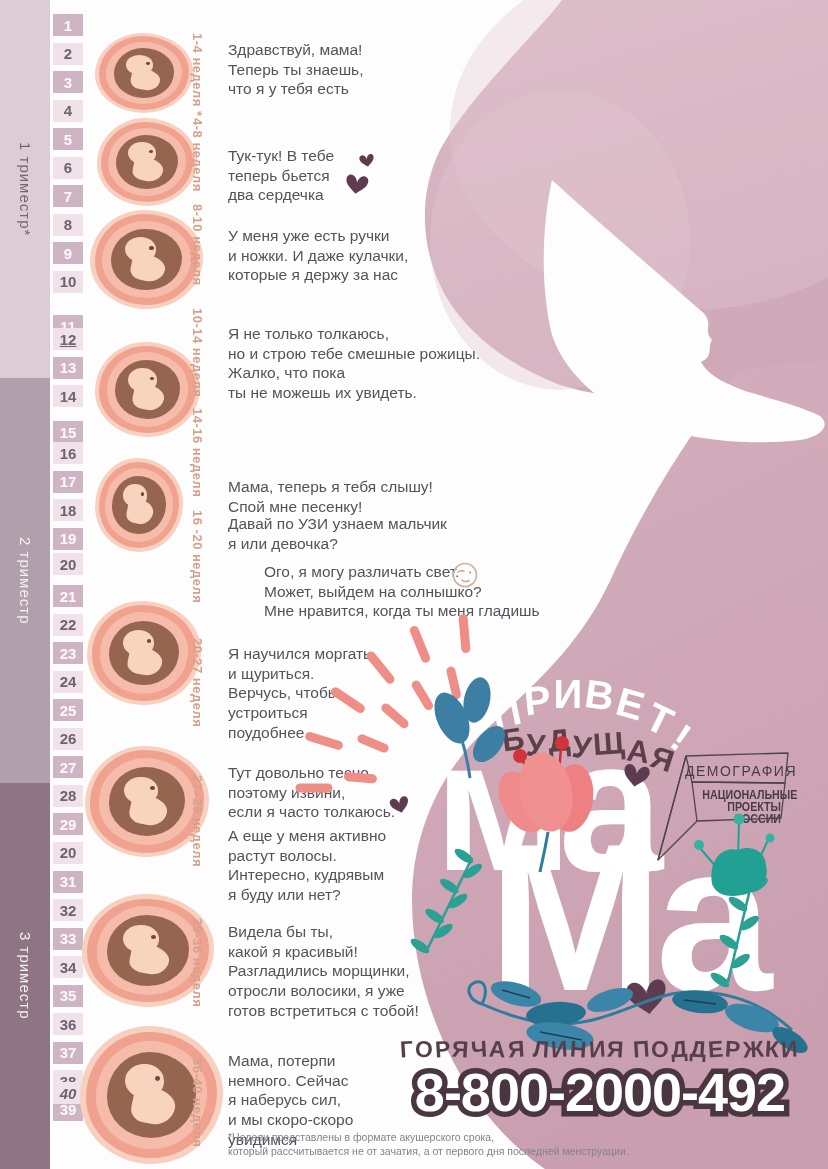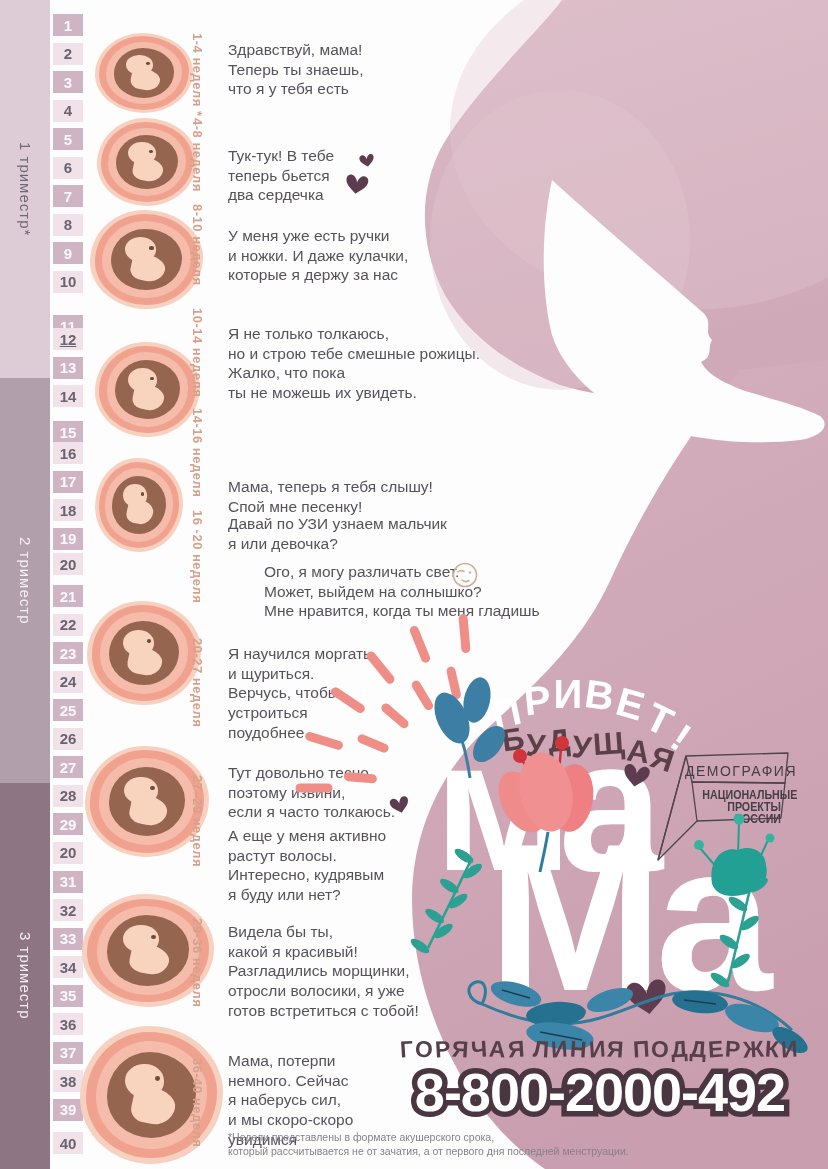--- a/index.html
+++ b/index.html
@@ -132,21 +132,21 @@
       <div class="week-cell week-even" style="top: 841.95px;">20</div>
       <div class="week-cell week-odd" style="top: 870.5px;">31</div>
       <div class="week-cell week-even" style="top: 899.05px;">32</div>
       <div class="week-cell week-odd" style="top: 927.6px;">33</div>
       <div class="week-cell week-even" style="top: 956.15px;">34</div>
       <div class="week-cell week-odd" style="top: 984.7px;">35</div>
       <div class="week-cell week-even" style="top: 1013.25px;">36</div>
       <div class="week-cell week-odd" style="top: 1041.8px;">37</div>
       <div class="week-cell week-even" style="top: 1070.35px;">38</div>
       <div class="week-cell week-odd" style="top: 1098.9px;">39</div>
-      <div class="week-cell week-even" style="top: 1132px;">40</div>
+      <div class="week-cell week-even" style="top: 1082px; font-style: italic;">40</div>
     </div>
   <div id="fetus-col">
       <div class="fetus" style="left: 95px; top: 33px; width: 98px; height: 80px;">
         <div class="r2"></div>
         <div class="r3"></div>
         <div class="r4">
           <div class="b-head"></div>
           <div class="b-body"></div>
           <div class="b-eye"></div>
         </div>

